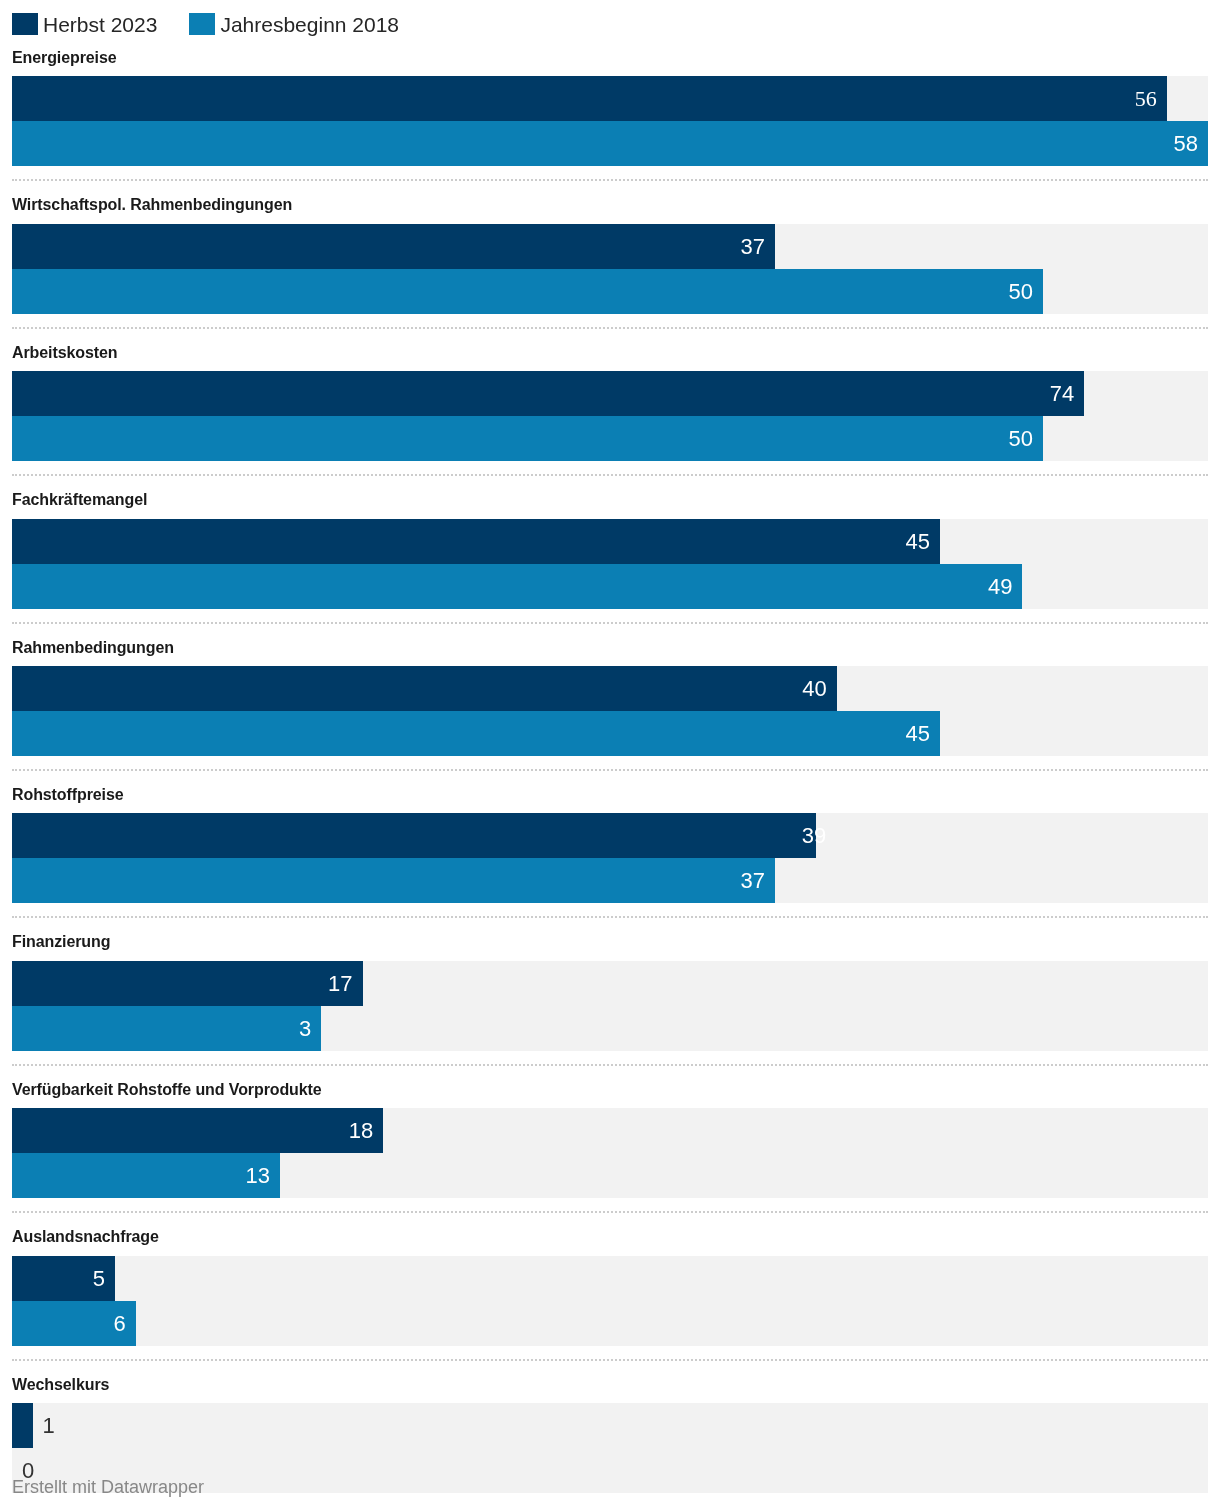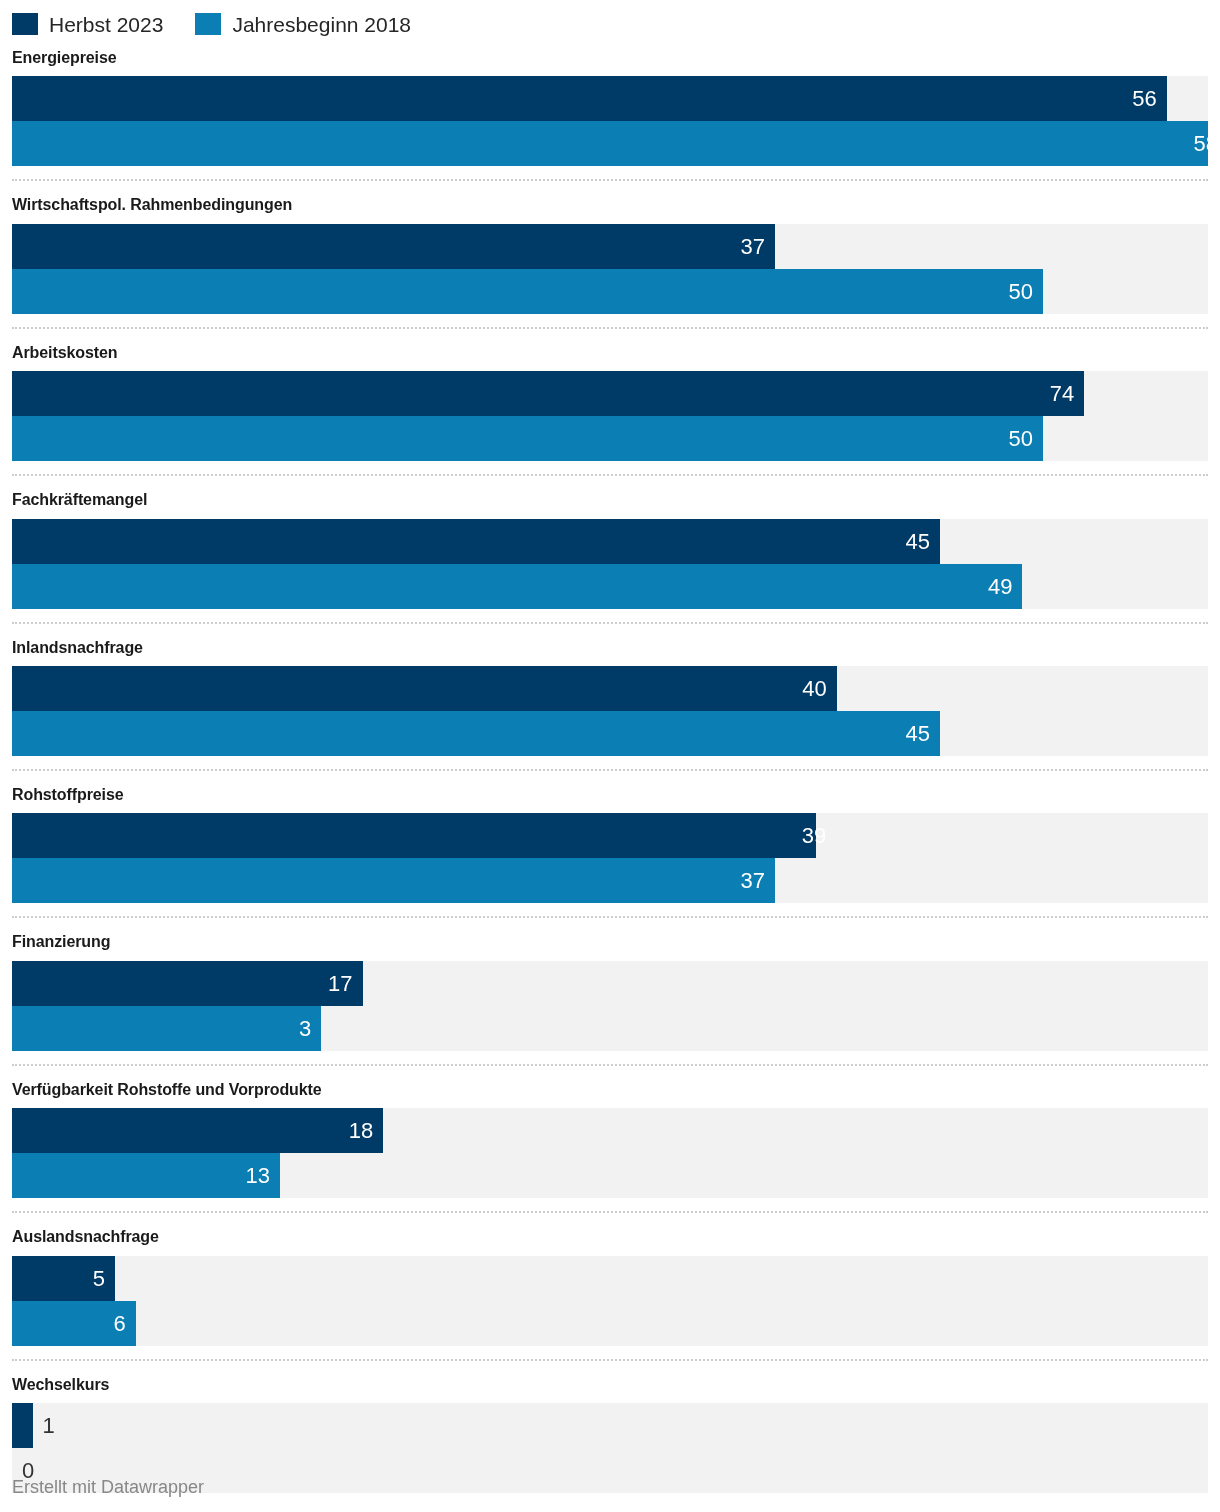--- a/index.html
+++ b/index.html
@@ -37,21 +37,21 @@
   }
   .legend-swatch {
     width: 26px;
     height: 22px;
     display: inline-block;
     flex: none;
   }
   .legend-label {
     font-size: 21px;
     color: #262626;
-    margin-left: 11px;
+    margin-left: 5px;
     line-height: 1;
     white-space: nowrap;
   }
 
   
   .groups {
     padding: 0;
     margin: 0;
   }
   .group {
@@ -132,25 +132,25 @@
         <span class="legend-label">Jahresbeginn 2018</span>
       </div>
     </div>
 
   <div class="groups" id="groups">
       <div class="group">
         <div class="group-title">Energiepreise</div>
         <div class="bars">
           <div class="bar-track">
             <div class="bar-fill" style="width: 96.5517%; background: rgb(0, 58, 102);"></div>
-            <span class="bar-value inside" style="left: calc(96.5517% - 10px); transform: translateX(-100%);">56</span>
+            <span class="bar-value inside" style="left: calc(96.5517% - 10px); transform: translateX(-100%); font-family: Liberation Serif, serif;">56</span>
           </div>
           <div class="bar-track">
             <div class="bar-fill" style="width: 100%; background: rgb(11, 127, 180);"></div>
-            <span class="bar-value inside" style="left: calc(100% - 10px); transform: translateX(-100%); margin-left: 20px;">58</span>
+            <span class="bar-value inside" style="left: calc(100% - 10px); transform: translateX(-100%);">58</span>
           </div>
         </div>
       </div>
       <div class="separator"></div>
       <div class="group">
         <div class="group-title">Wirtschaftspol. Rahmenbedingungen</div>
         <div class="bars">
           <div class="bar-track">
             <div class="bar-fill" style="width: 63.7931%; background: rgb(0, 58, 102);"></div>
             <span class="bar-value inside" style="left: calc(63.7931% - 10px); transform: translateX(-100%);">37</span>
@@ -184,21 +184,21 @@
             <span class="bar-value inside" style="left: calc(77.5862% - 10px); transform: translateX(-100%);">45</span>
           </div>
           <div class="bar-track">
             <div class="bar-fill" style="width: 84.4828%; background: rgb(11, 127, 180);"></div>
             <span class="bar-value inside" style="left: calc(84.4828% - 10px); transform: translateX(-100%);">49</span>
           </div>
         </div>
       </div>
       <div class="separator"></div>
       <div class="group">
-        <div class="group-title">Inlandsnachfrage</div>
+        <div class="group-title">Rahmenbedingungen</div>
         <div class="bars">
           <div class="bar-track">
             <div class="bar-fill" style="width: 68.9655%; background: rgb(0, 58, 102);"></div>
             <span class="bar-value inside" style="left: calc(68.9655% - 10px); transform: translateX(-100%);">40</span>
           </div>
           <div class="bar-track">
             <div class="bar-fill" style="width: 77.5862%; background: rgb(11, 127, 180);"></div>
             <span class="bar-value inside" style="left: calc(77.5862% - 10px); transform: translateX(-100%);">45</span>
           </div>
         </div>

